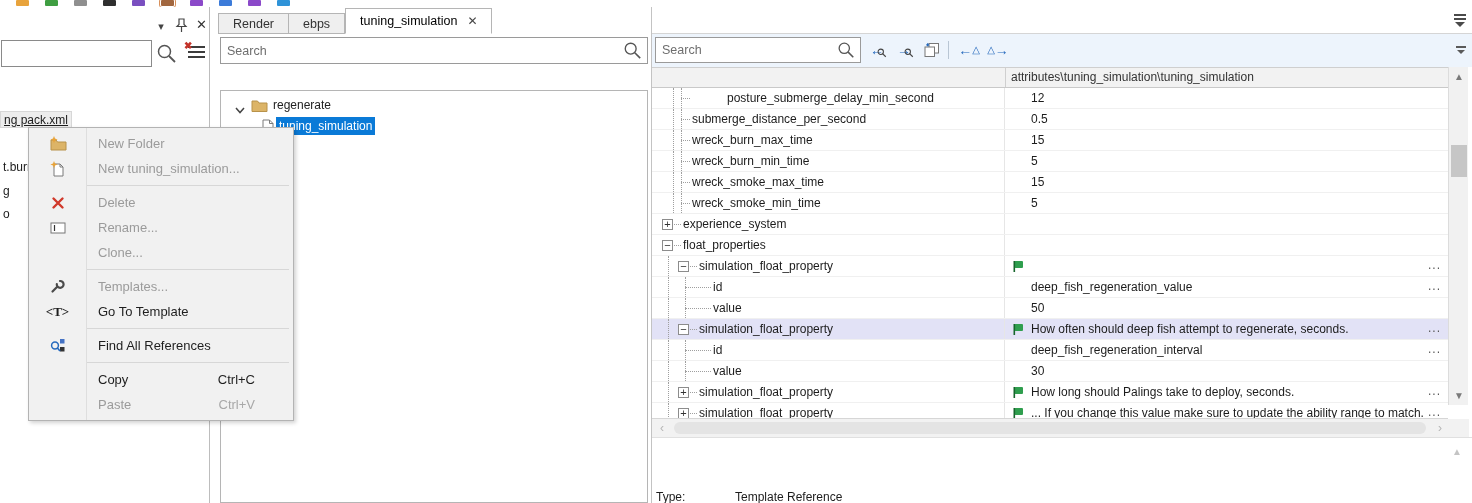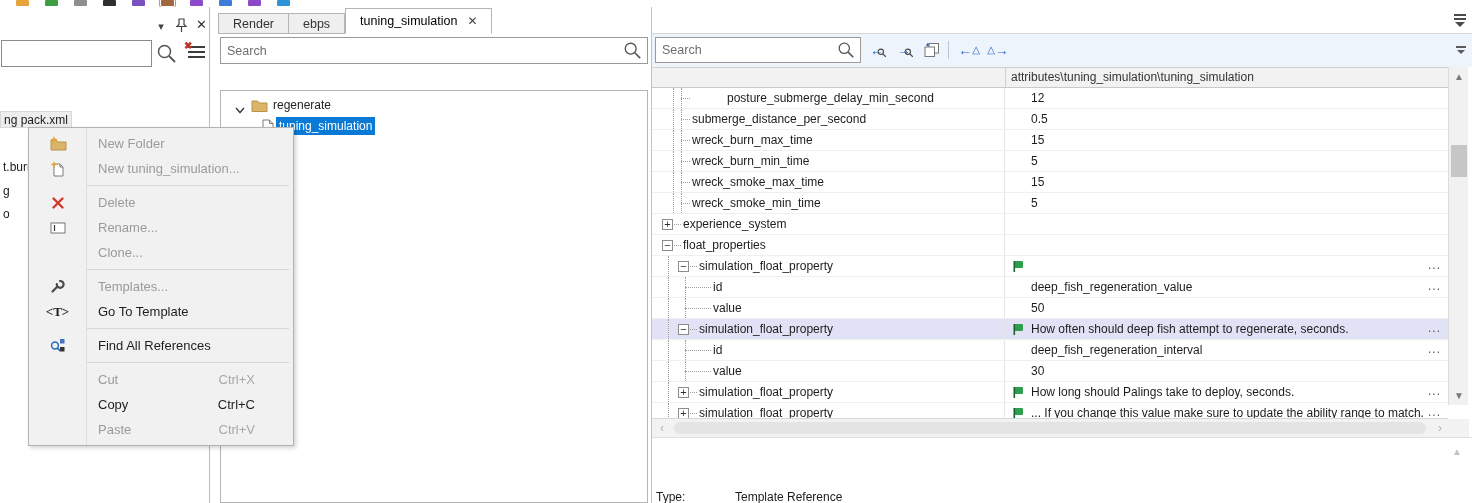--- a/index.html
+++ b/index.html
@@ -153,21 +153,21 @@
           <line x1="13" y1="13" x2="19" y2="19" stroke="#555" stroke-width="1.8"></line>
         </svg>
     </div>
     <div class="lp-listx ibtn">
       <span class="bar" style="top:3px;"></span>
       <span class="bar" style="top:8px;"></span>
       <span class="bar" style="top:13px;"></span>
       <span class="redx">✖</span>
     </div>
     <div id="lp-files">
-        <div class="lp-file hl" style="top: 104px;">ng pack.xml</div>
+        <div class="lp-file hl" style="top: 104px; text-decoration: underline;">ng pack.xml</div>
         <div class="lp-file" style="top: 152px;">t.burn</div>
         <div class="lp-file" style="top: 176px;">g</div>
         <div class="lp-file" style="top: 199px;">o</div>
       </div>
   </div>
 
   <div class="mid-panel">
     <div class="tabs-row" id="mid-tabs">
         <div class="tab">
           <span>Render</span>
@@ -558,25 +558,20 @@
           <svg width="16" height="15" viewBox="0 0 16 15">
             <rect x="10" y="1" width="4.5" height="4.5" fill="#4472c4"></rect>
             <rect x="10" y="9" width="4.5" height="4.5" fill="#333"></rect>
             <circle cx="5" cy="7.5" r="3.4" stroke="#2569bd" fill="none" stroke-width="1.5"></circle>
             <line x1="7.4" y1="10" x2="10" y2="13" stroke="#2569bd" stroke-width="1.7"></line>
           </svg>
         </span>
         <span class="mlabel">Find All References</span>
       </div>
       <div class="msep"></div>
-      <div class="mitem dis">
-        <span class="micon"></span>
-        <span class="mlabel">Cut</span>
-        <span class="mshort">Ctrl+X</span>
-      </div>
       <div class="mitem">
         <span class="micon"></span>
         <span class="mlabel">Copy</span>
         <span class="mshort">Ctrl+C</span>
       </div>
       <div class="mitem dis">
         <span class="micon"></span>
         <span class="mlabel">Paste</span>
         <span class="mshort">Ctrl+V</span>
       </div>

